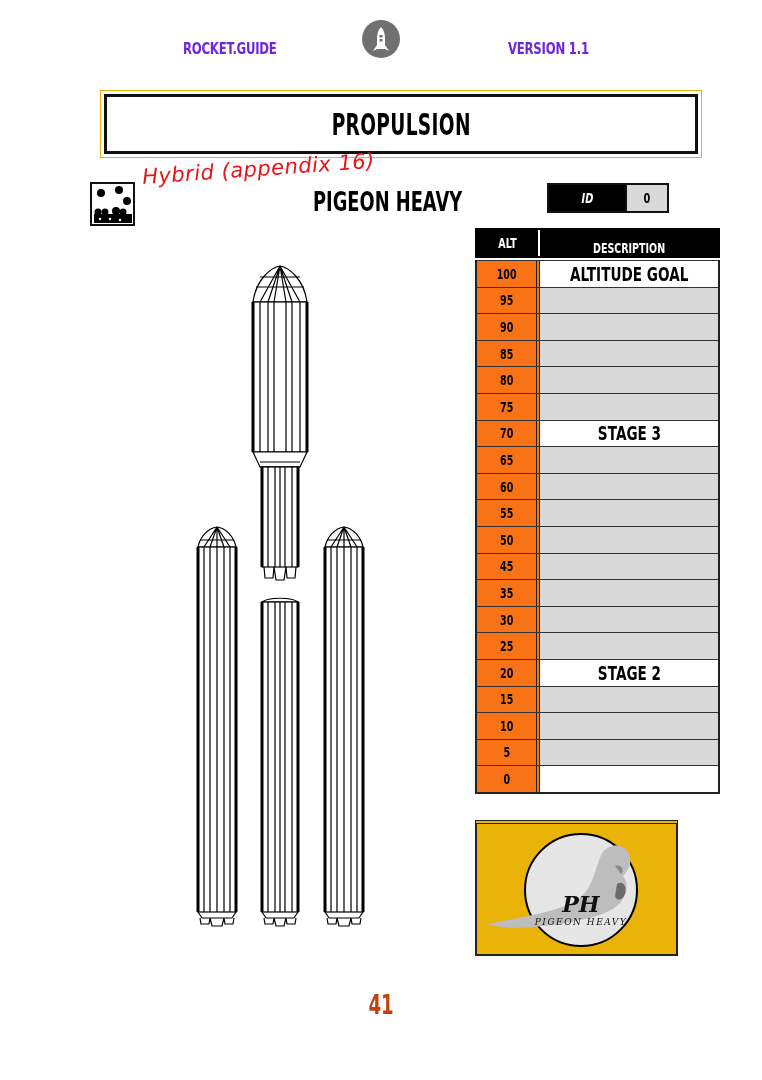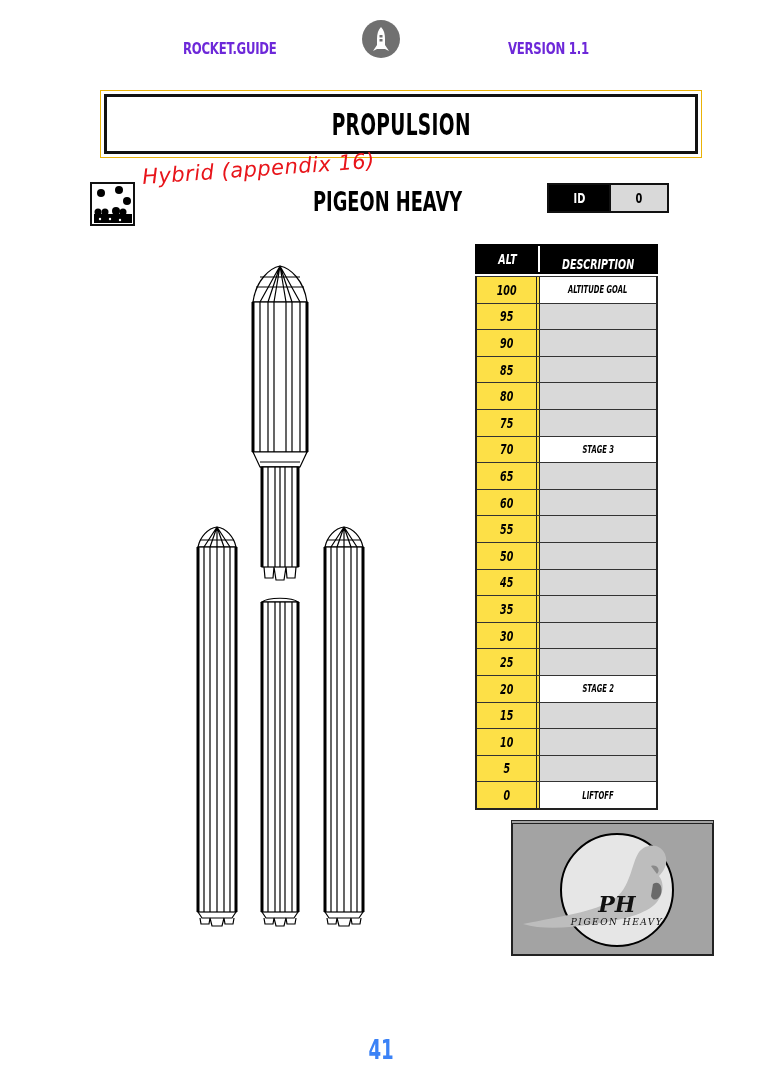--- a/index.html
+++ b/index.html
@@ -23,45 +23,45 @@
     #dots-icon { position: absolute; left: 90px; top: 182px; width: 45px; height: 44px; border: 2px solid #111; background: #fff; }
 
     
     #note { position: absolute; left: 143px; top: 165px; font-family: "DejaVu Sans", sans-serif; font-size: 21px; color: #e8141a; transform: rotate(-4deg); transform-origin: left bottom; font-style: italic; letter-spacing: 0.5px; white-space: nowrap; }
 
     #rocket-name { position: absolute; left: 313px; top: 186px; font-size: 27px; font-weight: bold; white-space: nowrap; }
     #rocket-name span { display: inline-block; transform: scaleX(0.66); transform-origin: left center; }
 
     
     #id-box { position: absolute; left: 547px; top: 183px; width: 122px; height: 30px; border: 2px solid #111; display: flex; }
-    #id-label { width: 60px; background: #000; color: #fff; display: flex; align-items: center; justify-content: center; font-size: 14px; font-weight: bold; }
+    #id-label { width: 76px; background: #000; color: #fff; display: flex; align-items: center; justify-content: center; font-size: 14px; font-weight: bold; font-style: italic; }
     #id-label span, #id-value span { display: inline-block; transform: scaleX(0.7); }
     #id-value { flex: 1; background: #d9d9d9; border-left: 2px solid #111; display: flex; align-items: center; justify-content: center; font-size: 14px; font-weight: bold; }
 
     
-    #alt-table { position: absolute; left: 475px; top: 244px; width: 183px; font-style: italic; }
+    #alt-table { position: absolute; left: 475px; top: 228px; width: 245px; }
     .thead { display: flex; height: 30px; background: #000; color: #fff; border: 2px solid #000; }
     .thead .c1 { width: 63px; display: flex; align-items: center; justify-content: center; border-right: 2px solid #fff; }
     .thead .c2 { flex: 1; display: flex; align-items: flex-end; justify-content: center; }
     .thead span { display: inline-block; font-size: 14px; font-weight: bold; transform: scaleX(0.68); }
     .tbody { border-left: 2px solid #222; border-right: 2px solid #222; border-bottom: 2px solid #222; margin-top: 2px; position: relative; }
     .row { display: flex; height: 26.6px; border-top: 1.5px solid #333; }
     .row:first-child { border-top: 1.5px solid #333; }
-    .row .alt { width: 63px; display: flex; align-items: center; justify-content: center; font-size: 14px; font-weight: bold; border-right: 4px double #222; background: #fde047; }
-    .row .desc { flex: 1; display: flex; align-items: center; justify-content: center; font-size: 10px; font-weight: bold; background: #d9d9d9; }
+    .row .alt { width: 63px; display: flex; align-items: center; justify-content: center; font-size: 14px; font-weight: bold; border-right: 4px double #222; background: #f97316; }
+    .row .desc { flex: 1; display: flex; align-items: center; justify-content: center; font-size: 20px; font-weight: bold; background: #d9d9d9; }
     .row .desc.filled { background: #fff; }
     .row span { display: inline-block; transform: scaleX(0.68); white-space: nowrap; }
 
     
-    #patch-box { position: absolute; left: 475px; top: 820px; width: 203px; height: 136px; border: 2px solid #222; border-top: 4px double #222; background: #a3a3a3; margin-left: 36px; }
+    #patch-box { position: absolute; left: 475px; top: 820px; width: 203px; height: 136px; border: 2px solid #222; border-top: 4px double #222; background: #eab308; }
 
     
     #rocket-art { position: absolute; left: 190px; top: 262px; width: 190px; height: 670px; }
 
-    #page-num { position: absolute; left: 0; width: 762px; top: 990px; text-align: center; font-size: 26px; font-weight: bold; color: #3b82f6; margin-top: 45px; }
+    #page-num { position: absolute; left: 0; width: 762px; top: 990px; text-align: center; font-size: 26px; font-weight: bold; color: #c2410c; }
     #page-num span { display: inline-block; transform: scaleX(0.7); }
   </style>
 </head>
 <body>
 
 <div id="brand" class="hdr-text"><span>ROCKET.GUIDE</span></div>
 <div id="logo">
   <svg width="38" height="38" viewBox="0 0 38 38">
     <path d="M19 7 C22 10 23 14 23 19 L23 25 L27 31 L23 29 L15 29 L11 31 L15 25 L15 19 C15 14 16 10 19 7 Z" fill="#fff"></path>
     <rect x="17.5" y="15" width="3" height="2.5" fill="#707070"></rect>
@@ -319,23 +319,20 @@
           <span>5</span>
         </div>
         <div class="desc">
           <span></span>
         </div>
       </div>
       <div class="row">
         <div class="alt">
           <span>0</span>
         </div>
-        <div class="desc filled">
-          <span>LIFTOFF</span>
-        </div>
       </div>
     </div>
 </div>
 
 <div id="patch-box">
   <svg width="199" height="130" viewBox="0 0 199 130">
     <circle cx="104" cy="66" r="56" fill="#e6e6e6" stroke="#000" stroke-width="2"></circle>
     <path d="M10 100 C50 92 80 88 100 76 C118 64 118 40 126 28 C134 18 148 20 152 30 C156 40 150 48 146 52 C152 60 150 70 144 78 C134 90 110 96 80 100 C55 104 30 106 10 100 Z" fill="#bdbdbd"></path>
     <path d="M140 60 C146 56 150 62 148 70 C146 76 140 78 138 72 Z" fill="#6a6a6a"></path>
     <path d="M138 42 C144 40 148 46 144 50 Z" fill="#8a8a8a"></path>

